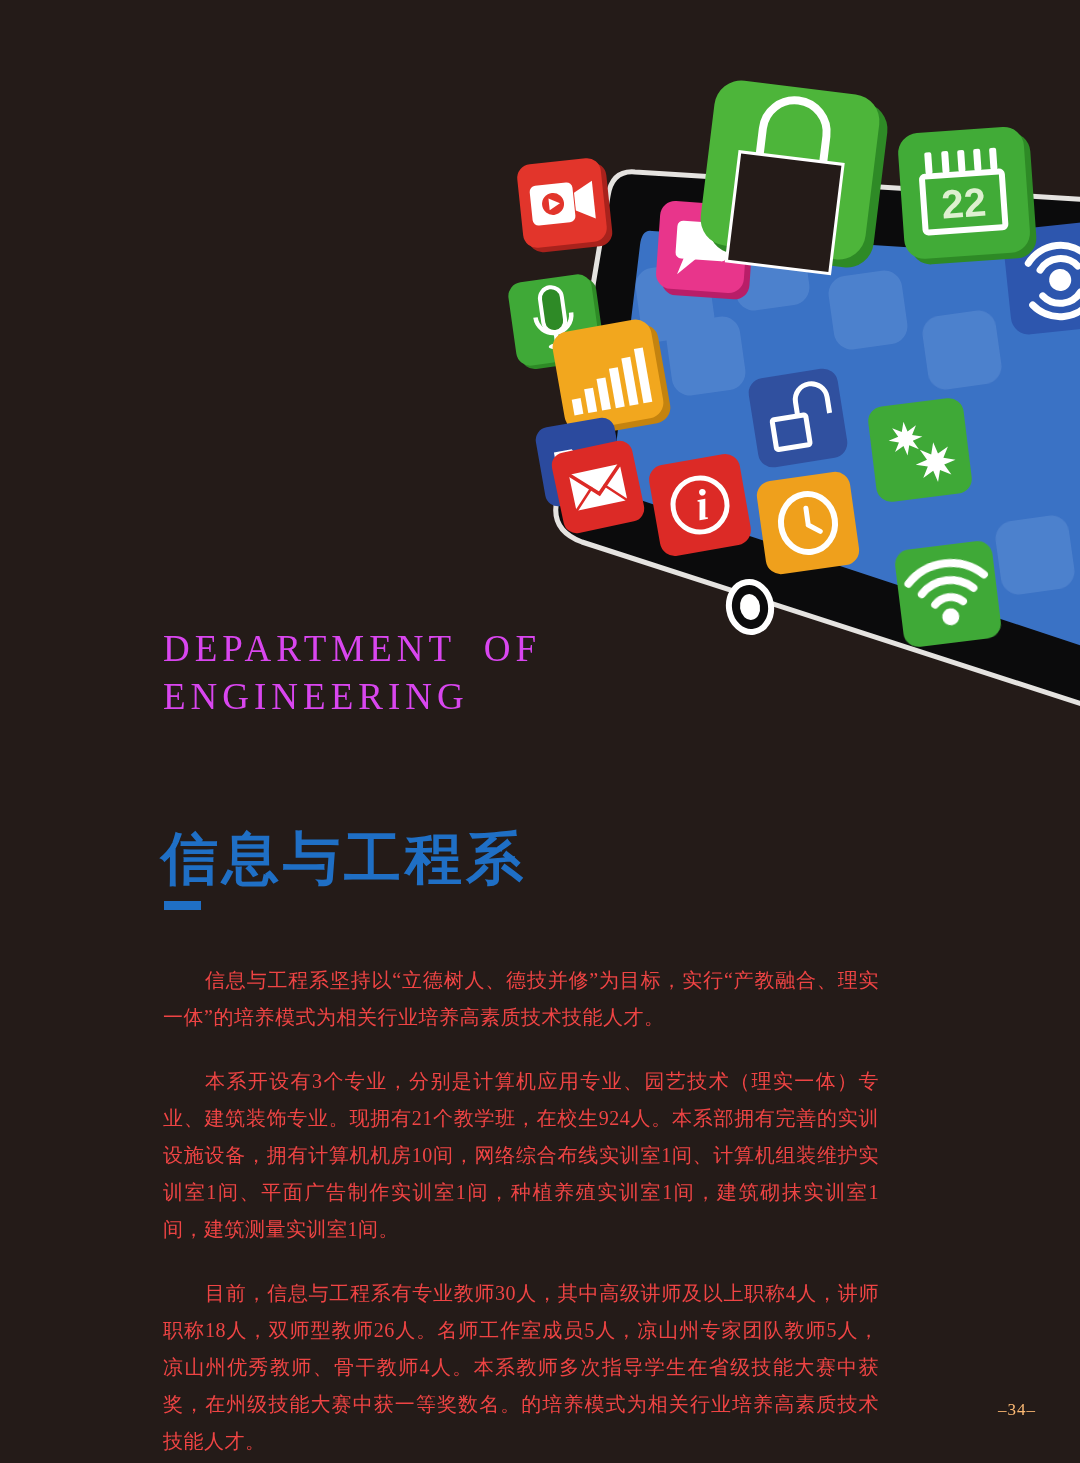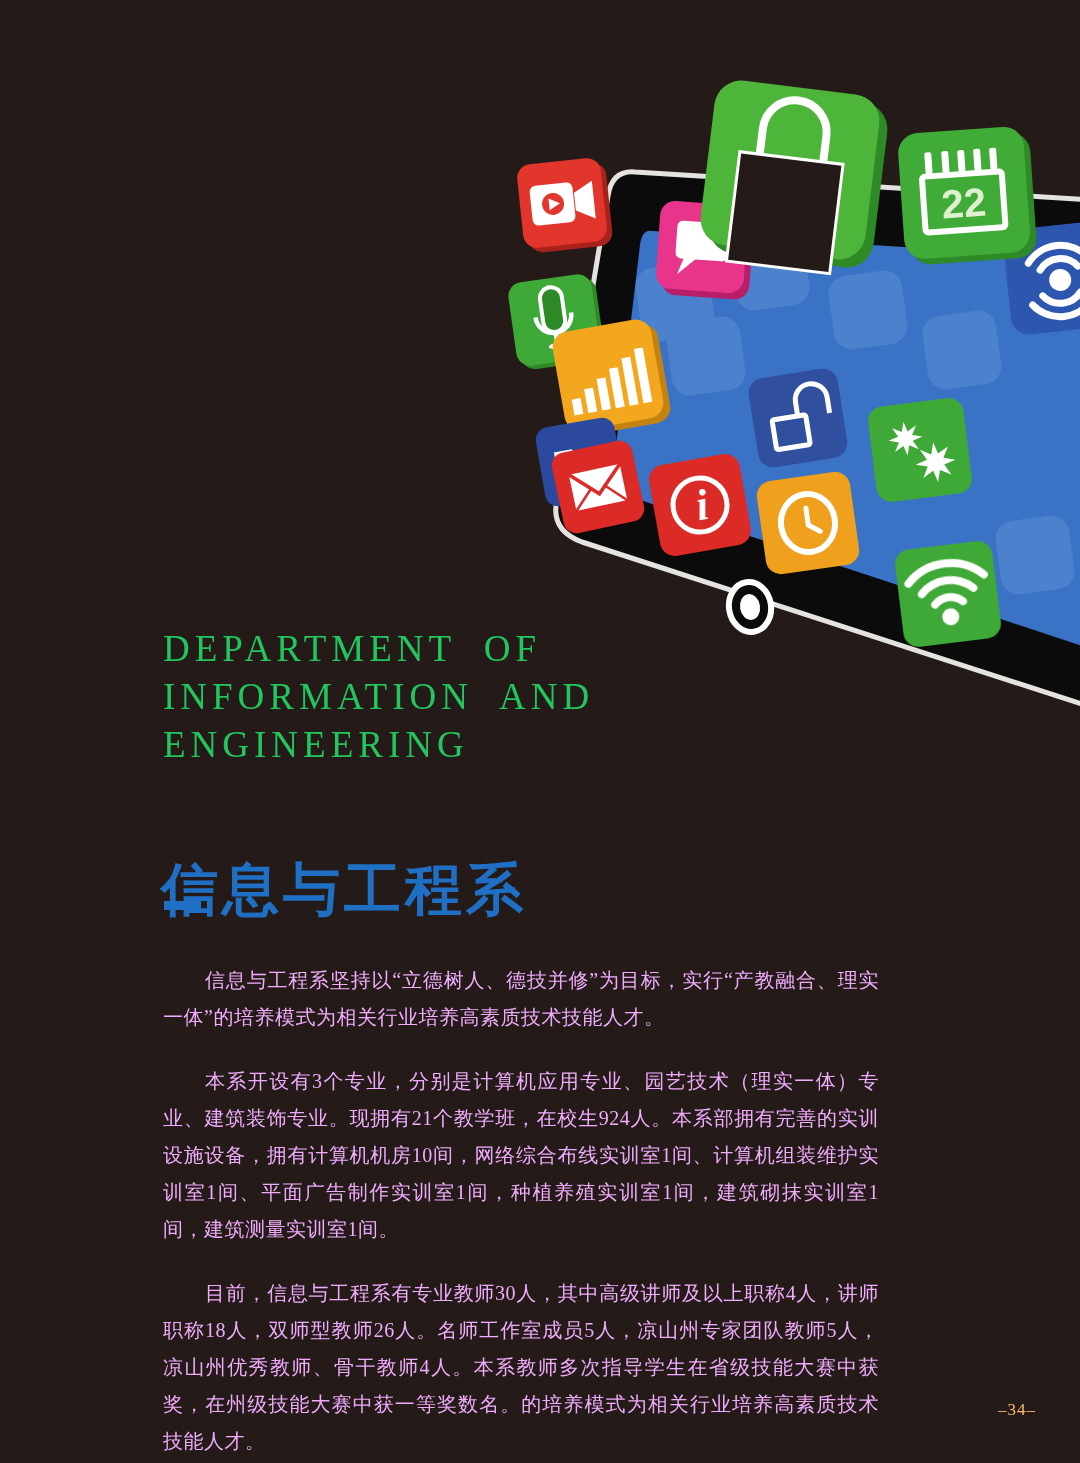--- a/index.html
+++ b/index.html
@@ -8,42 +8,42 @@
     background:#241b18;
     position:relative;
     overflow:hidden;
     font-family:"Liberation Serif", serif;
   }
   .illustration{
     position:absolute;top:0;left:0;width:1080px;height:790px;
   }
   .title-en{
     position:absolute;left:163px;top:600px;
-    color:#22c55e;
+    color:#d946ef;
     font-size:37px;line-height:48px;
     letter-spacing:5px;word-spacing:14px;
     font-weight:400;
   }
   .title-en span{display:block;}
   .title-zh{
-    position:absolute;left:161px;top:810px;
+    position:absolute;left:161px;top:779px;
     color:#1f6fc5;
     font-size:57px;line-height:66px;
     font-weight:bold;letter-spacing:4px;
   }
   .accent-dash{
     position:absolute;left:164px;top:901px;
     width:37px;height:9px;background:#1f6fc5;
   }
   .paragraphs{
     position:absolute;left:163px;top:962px;width:716px;
   }
   .paragraphs p{
     margin:0 0 27px 0;
-    color:#f0abfc;
+    color:#ef4444;
     font-size:20px;line-height:37px;
     text-align:justify;text-indent:2.1em;
     letter-spacing:0.5px;
   }
   .page-number{
     position:absolute;left:998px;top:1400px;
     color:#fdba74;font-size:17px;letter-spacing:1px;
   }
 </style>
 </head>
@@ -184,21 +184,20 @@
     <g stroke="#ffffff" stroke-width="8" fill="none" stroke-linecap="round">
       <path d="M -14,9 A 20 20 0 0 1 14,9"></path>
       <path d="M -26,-3 A 37 37 0 0 1 26,-3"></path>
       <path d="M -38,-15 A 54 54 0 0 1 38,-15"></path>
     </g>
   </g>
 </svg>
 
 <h1 class="title-en">
   <span>DEPARTMENT OF</span>
-  <span>INFORMATION AND</span>
   <span>ENGINEERING</span>
 </h1>
 
 <h2 class="title-zh">信息与工程系</h2>
 
 <div class="accent-dash"></div>
 
 <div class="paragraphs">
   <p>信息与工程系坚持以“立德树人、德技并修”为目标，实行“产教融合、理实一体”的培养模式为相关行业培养高素质技术技能人才。</p>
   <p>本系开设有3个专业，分别是计算机应用专业、园艺技术（理实一体）专业、建筑装饰专业。现拥有21个教学班，在校生924人。本系部拥有完善的实训设施设备，拥有计算机机房10间，网络综合布线实训室1间、计算机组装维护实训室1间、平面广告制作实训室1间，种植养殖实训室1间，建筑砌抹实训室1间，建筑测量实训室1间。</p>

